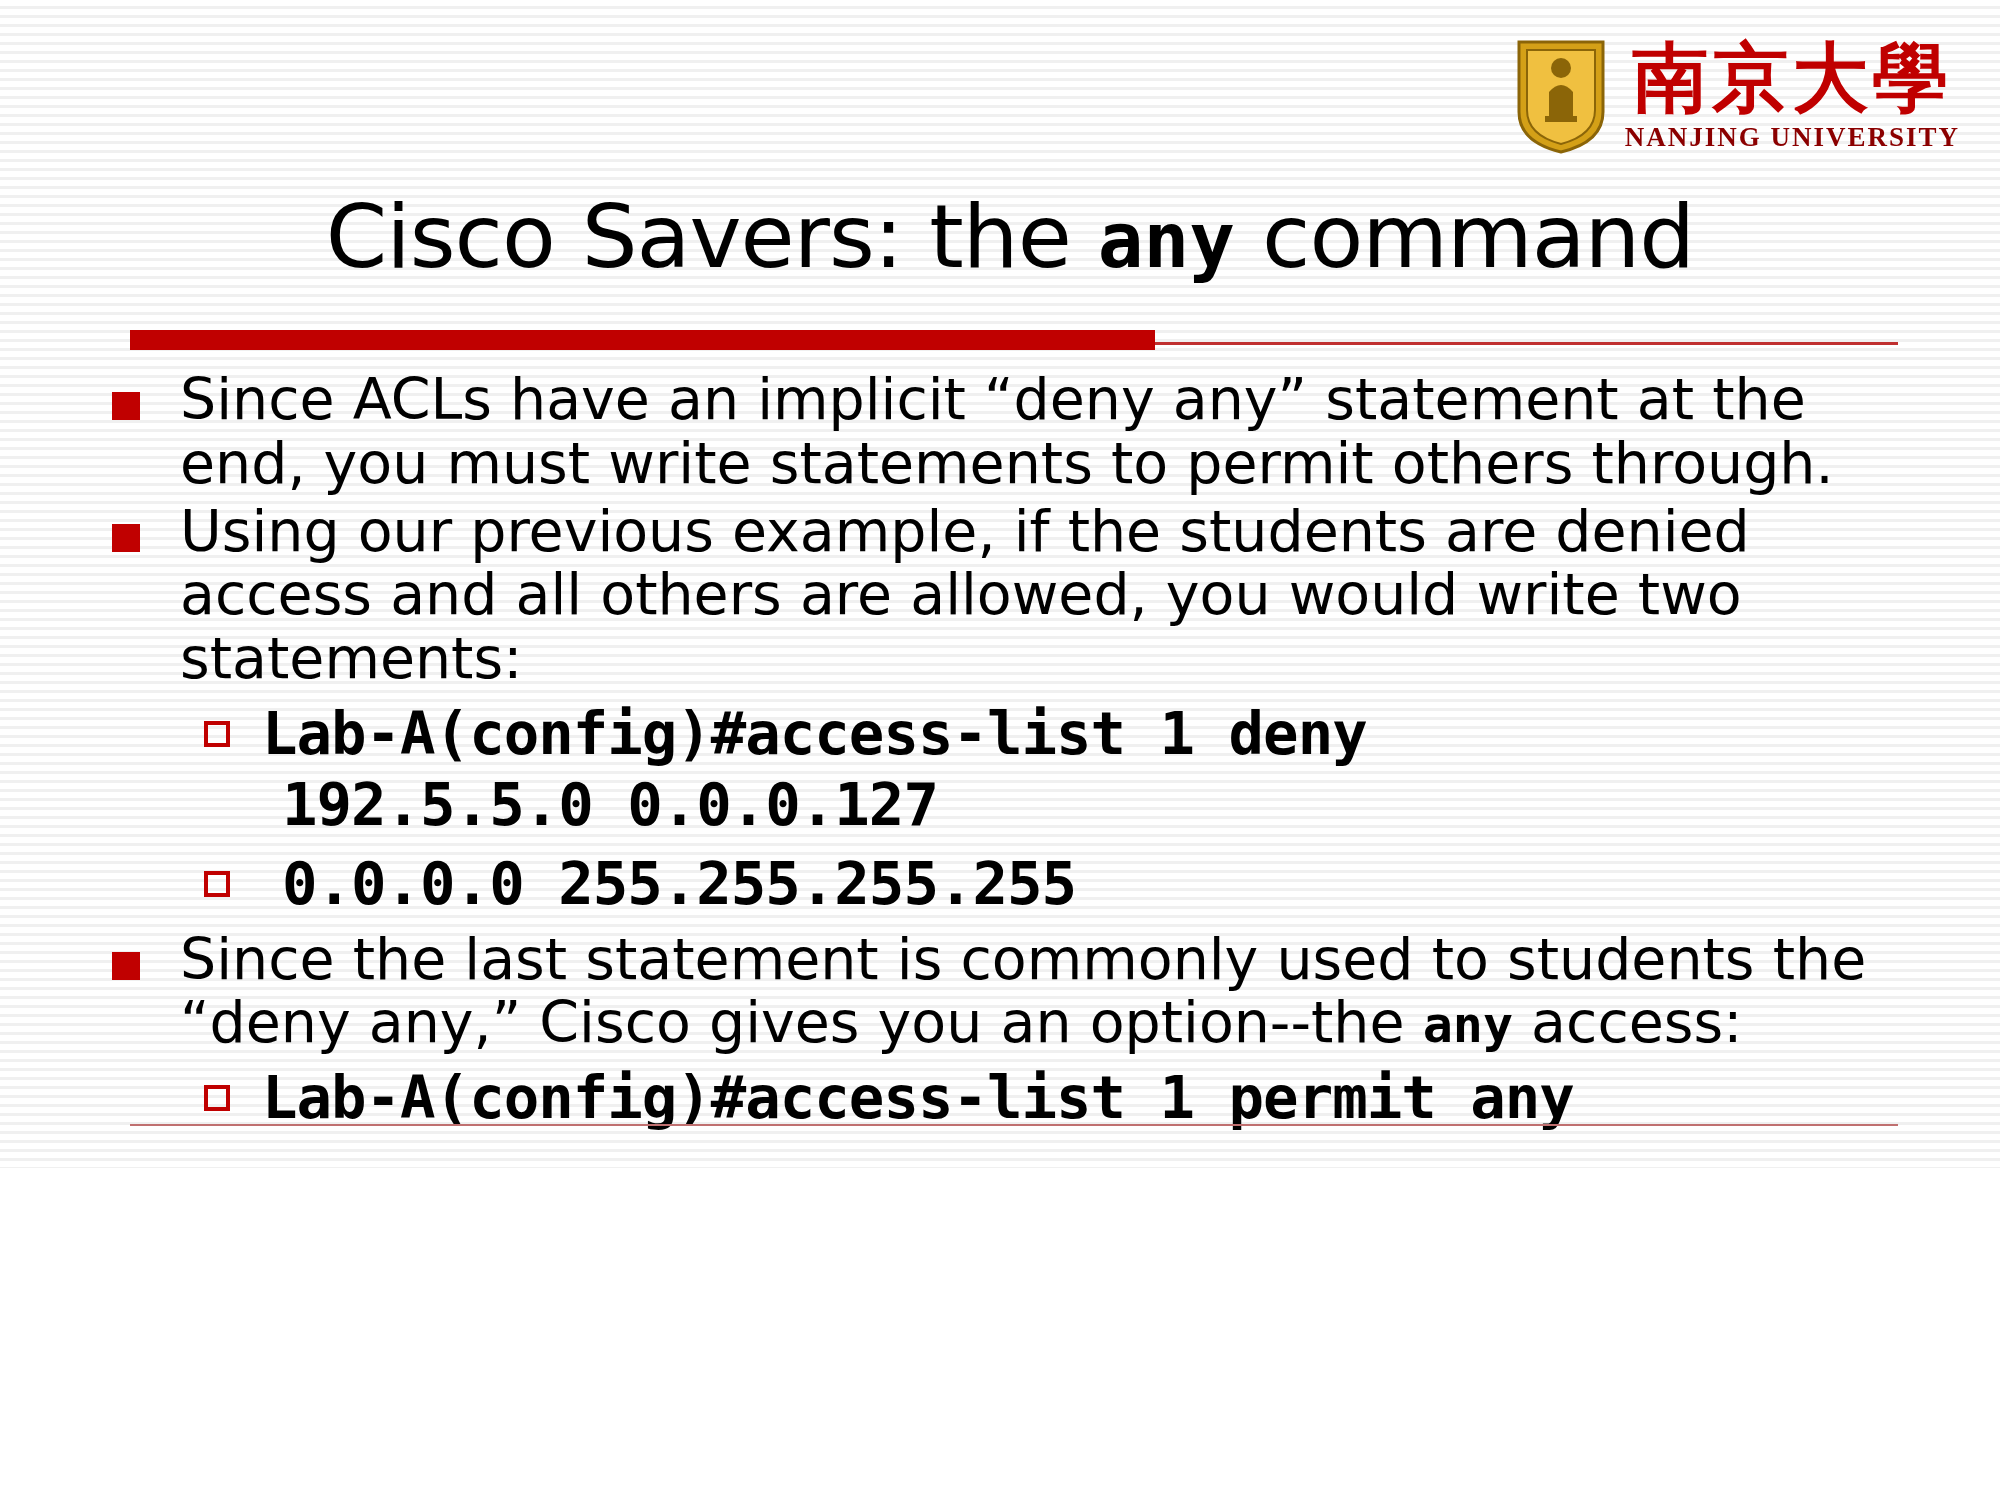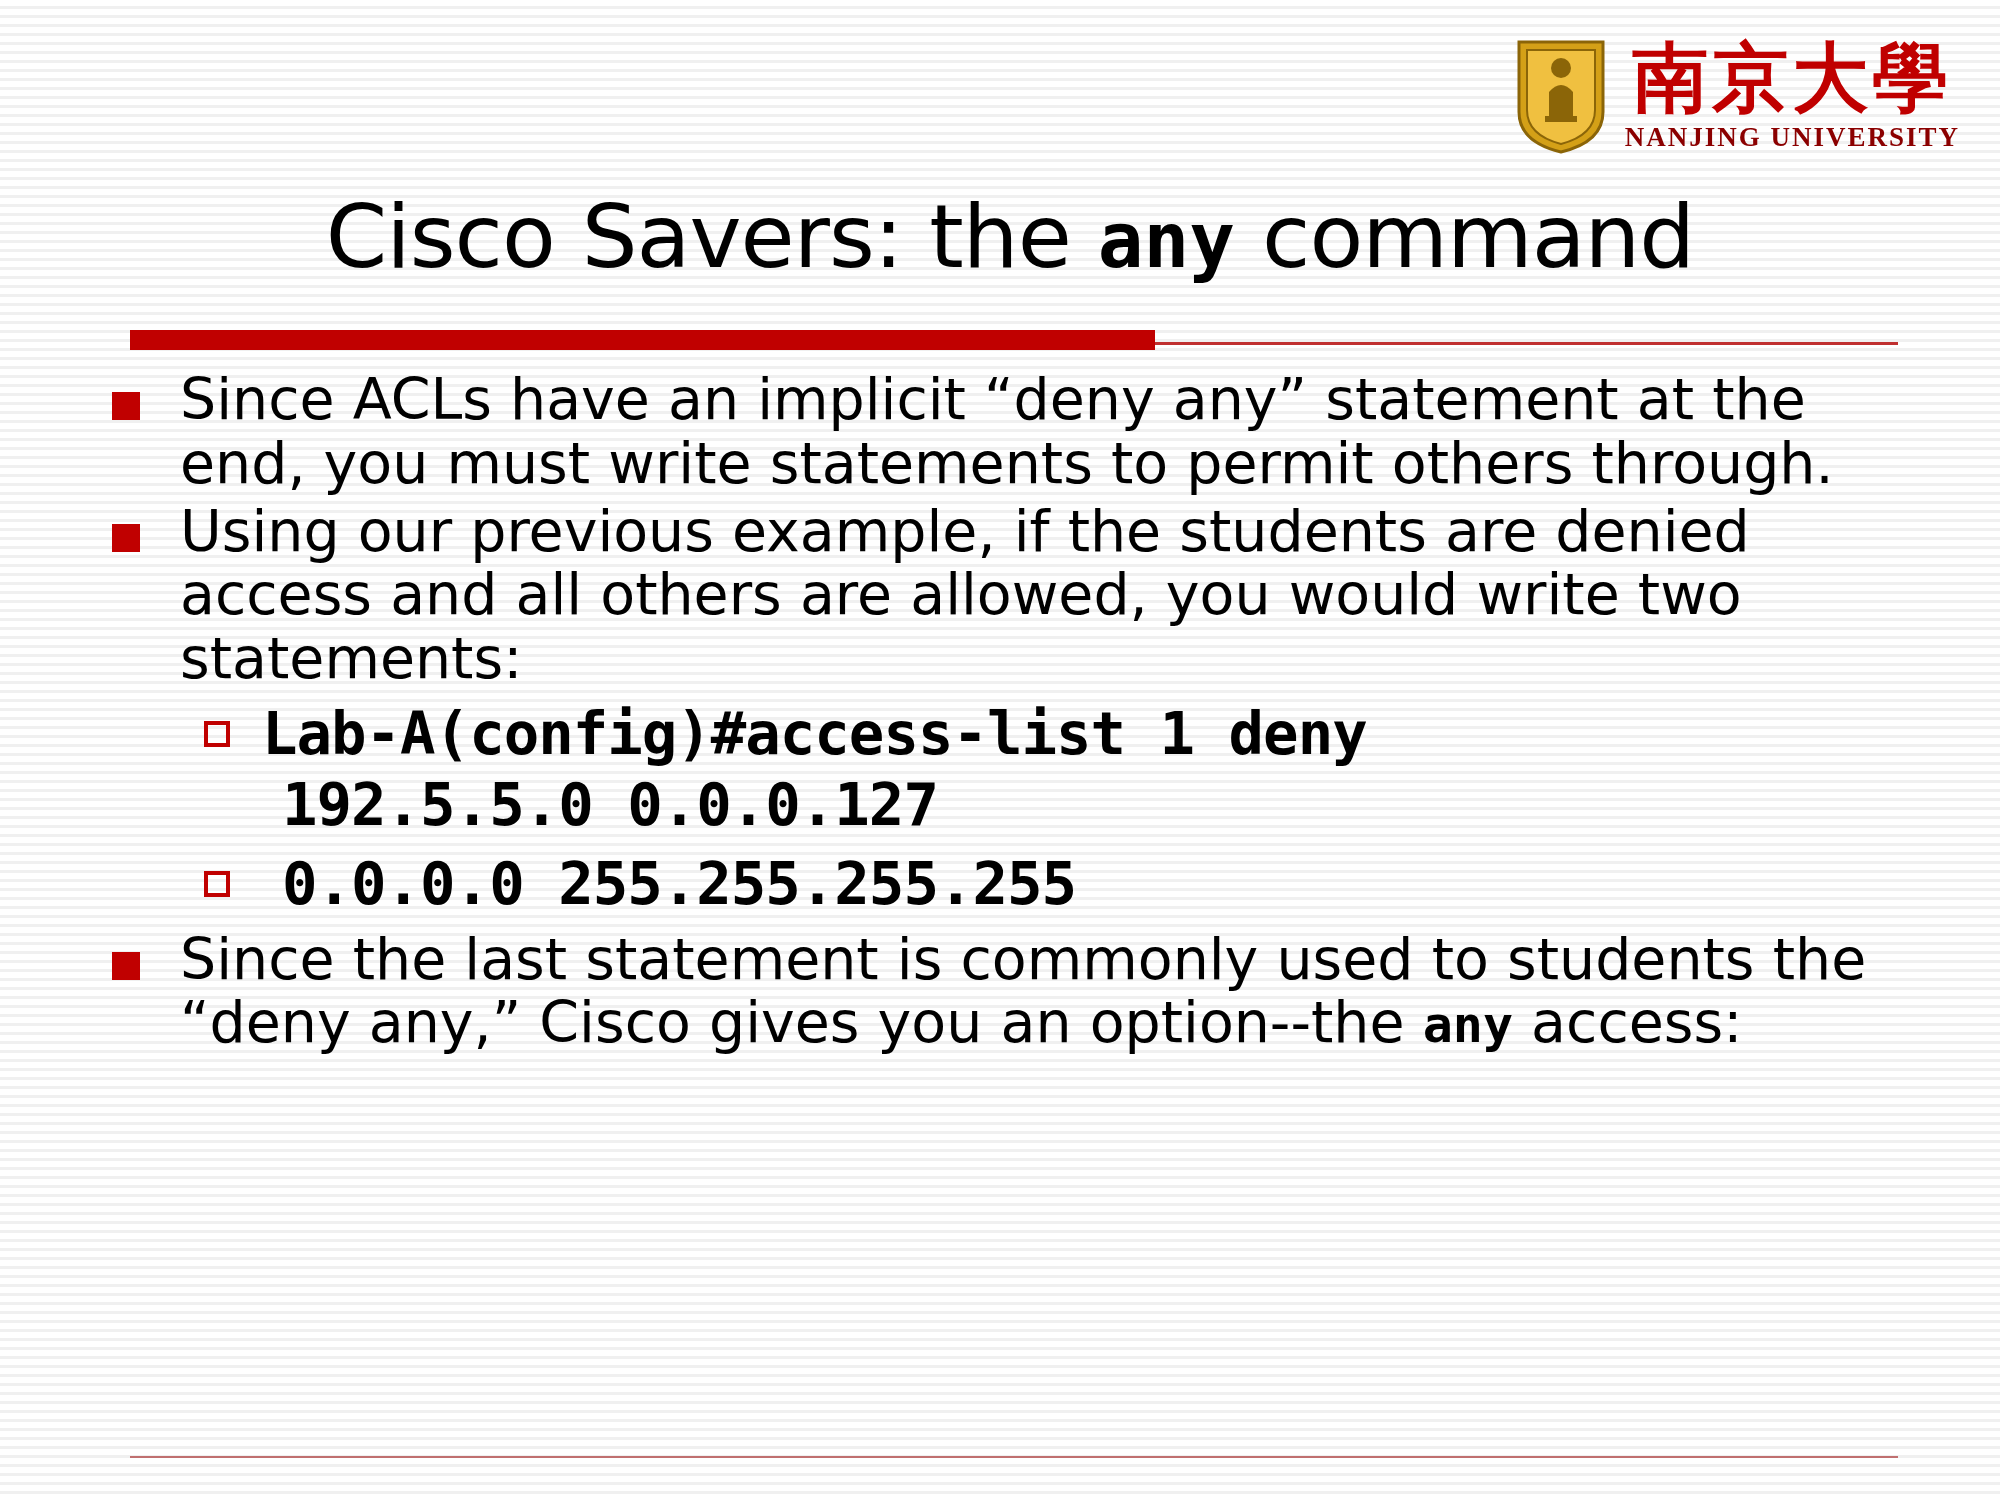--- a/index.html
+++ b/index.html
@@ -9,21 +9,21 @@
   body {
     width: 2000px;
     height: 1500px;
     background: #ffffff;
     font-family: "DejaVu Sans", sans-serif;
     overflow: hidden;
   }
   .slide {
     position: relative;
     width: 2000px;
-    height: 1500px;
+    height: 1168px;
     background:
       repeating-linear-gradient(
         to bottom,
         #ffffff 0px,
         #ffffff 6px,
         #f0f0f0 6px,
         #f0f0f0 9px
       );
     box-sizing: border-box;
     overflow: hidden;
@@ -230,17 +230,23 @@
       </div>
     </div>
 
     <div class="l1">
       <div class="bullet"></div>
       <div class="text">
         <span>Since the last statement is commonly used to students the “deny any,” Cisco gives you an option--the </span><span class="mono">any</span><span> access:</span>
       </div>
     </div>
 
+    <div class="l2">
+      <div class="bullet-hollow"></div>
+      <div class="code">
+        <span>Lab-A(config)#access-list 1 permit any</span>
+      </div>
+    </div>
 
   </div>
 
   <div class="rule-bottom"></div>
 </div>
 
 </body></html>

